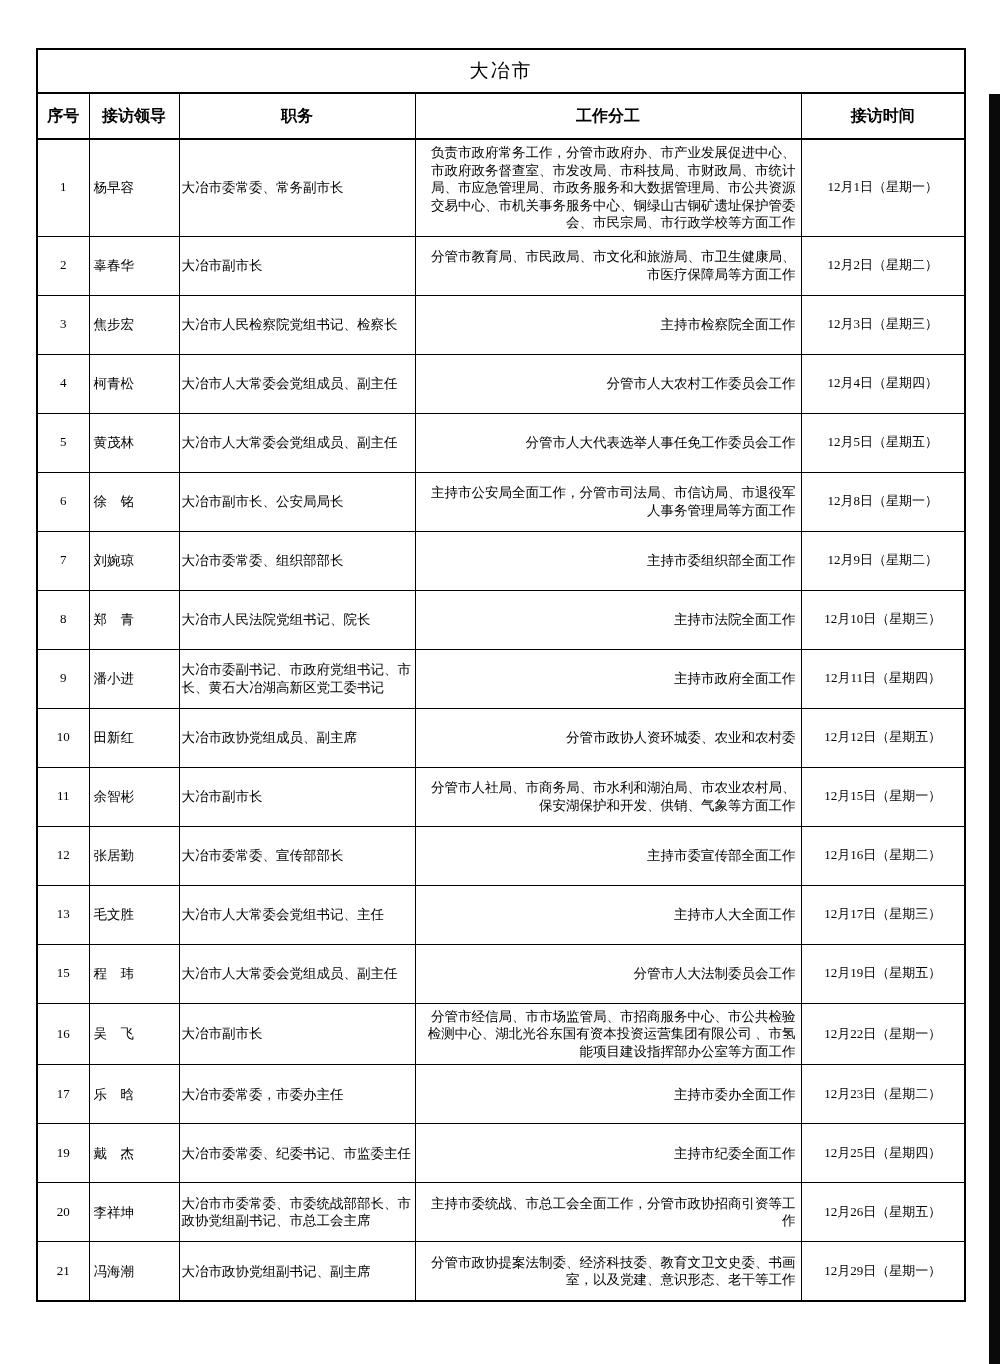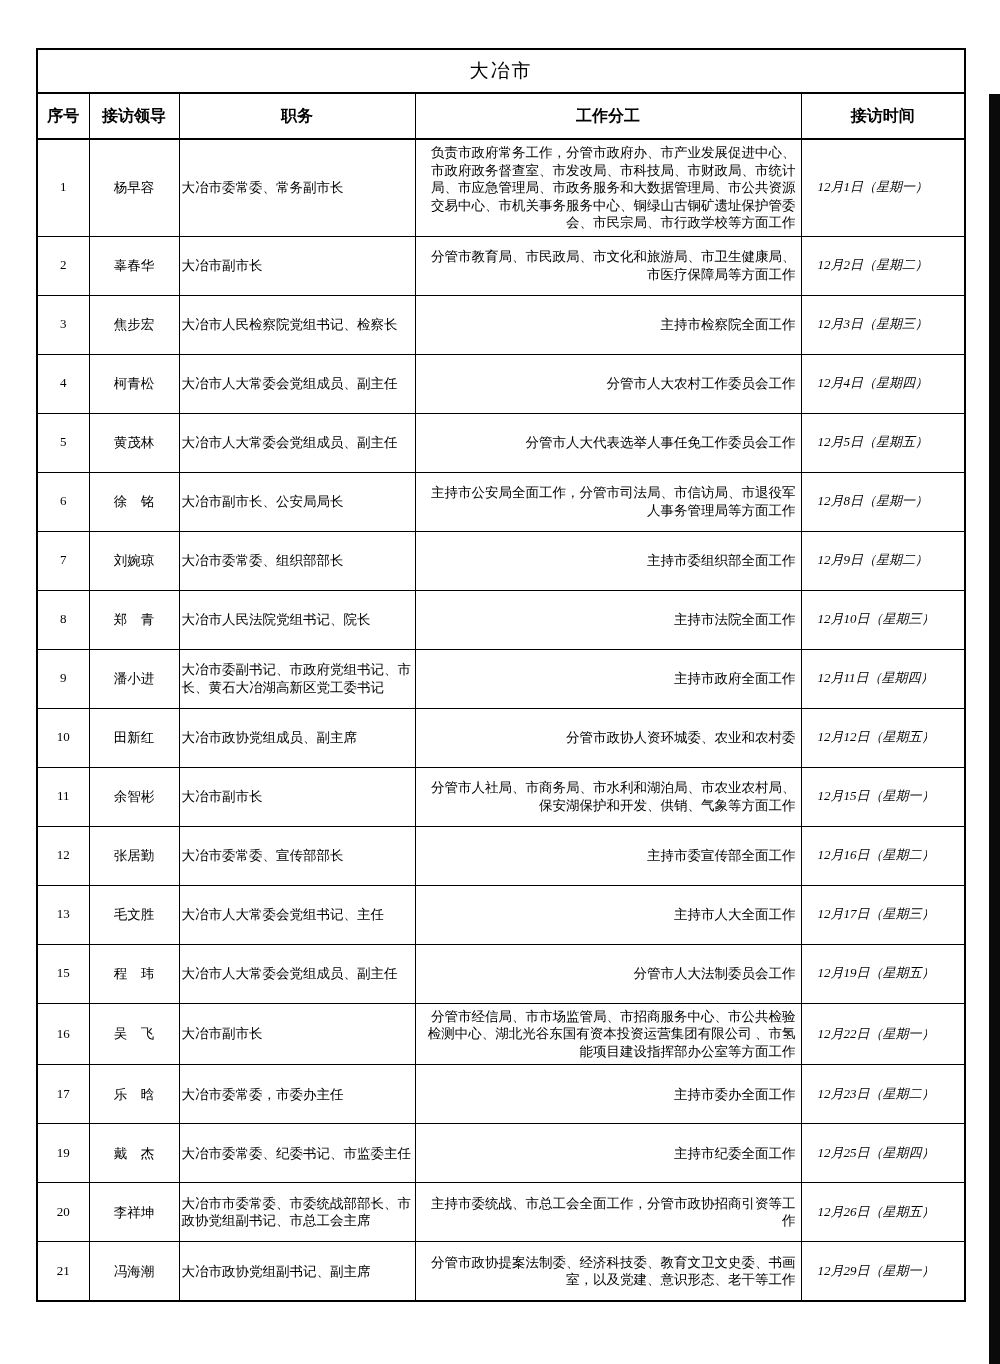--- a/index.html
+++ b/index.html
@@ -20,24 +20,24 @@
     font-family:"Liberation Serif","DejaVu Serif",serif;
     border-bottom:2px solid #000;letter-spacing:2px;margin-left:35px;
   }
   tr.head-row th{
     height:42px;font-size:16px;font-weight:bold;text-align:center;
     font-family:"Liberation Sans","DejaVu Sans",sans-serif;
     border-bottom:2px solid #000;
   }
   td{height:50px;font-size:13.5px;line-height:1.3;}
   td.c-no{text-align:center;font-size:13px;}
-  td.c-name{text-align:center;padding:2px 4px;}
+  td.c-name{padding:2px 4px;}
   td.c-pos{text-align:left;padding:2px 2px;font-family:Liberation Serif, serif;}
   td.c-duty{text-align:right;padding:4px 5px;}
-  td.c-time{text-align:left;font-size:13px;padding:2px 16px;font-style:italic;}
+  td.c-time{text-align:center;font-size:13px;padding:2px 16px;}
   .col-no{width:52px}.col-name{width:90px}.col-pos{width:236px}
   .col-duty{width:386px}.col-time{width:164px}
   .edge-strip{
     position:absolute;right:0;top:94px;width:11px;height:1270px;background:#0a0a0a;
   }
 </style>
 </head>
 <body>
 
 <div class="sheet">

